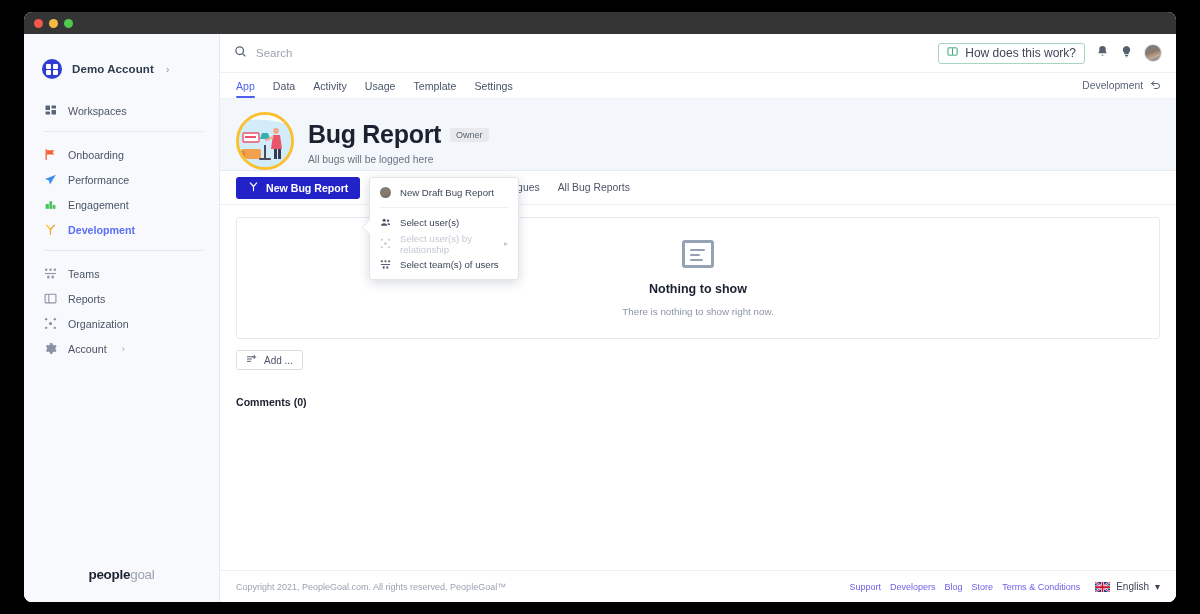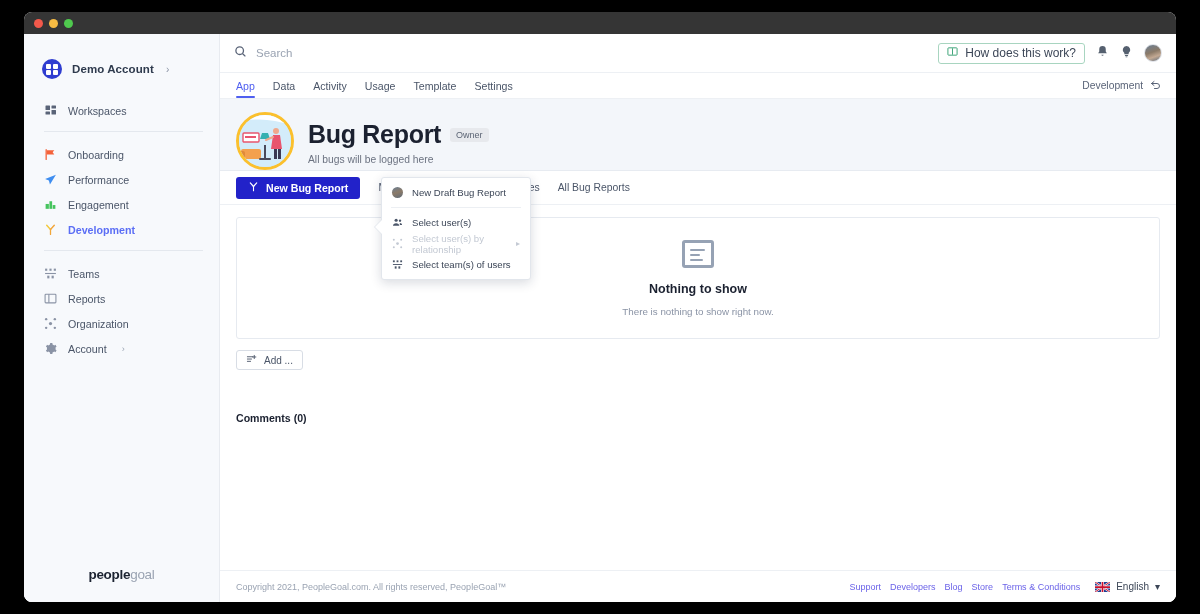--- a/index.html
+++ b/index.html
@@ -166,36 +166,36 @@
   .empty-icon i:nth-child(3){ top: 16px; width: 13px; }
   .empty-title { font-size: 12.5px; font-weight: 700; color: #1b2130; }
   .empty-sub { font-size: 9.8px; color: #8a93a5; margin-top: 10px; }
 
   .add-btn {
     margin-top: 11px; border: 1px solid #d8dde5; border-radius: 3px;
     background: #fff; height: 20px; padding: 0 9px; font-size: 10px;
     color: #4a5568; display: inline-flex; align-items: center; gap: 7px;
     font-family: inherit;
   }
-  .comments-title { margin-top: 42px; font-size: 10.6px; font-weight: 700; color:#1b2130; }
+  .comments-title { margin-top: 26px; font-size: 10.6px; font-weight: 700; color:#1b2130; }
 
   
   .footer {
     border-top: 1px solid #edf0f4; height: 32px; flex: 0 0 32px;
     display: flex; align-items: center; padding: 0 16px;
     font-size: 9px; color: #9aa3b2;
   }
   .footer-right { margin-left: auto; display: flex; align-items: center; gap: 9px; }
   .footer-link { color: #6b63e8; font-size: 9px; }
   .lang { display: flex; align-items: flex-end; gap: 6px; margin-left: 6px; font-size: 10px; color: #3c4657; }
   .flag { width: 15px; height: 10px; border-radius: 1px; position: relative; overflow: hidden; background:#1c3f94; }
 
   
   .dropdown {
-    position: absolute; left: 357px; top: 165px; width: 150px;
+    position: absolute; left: 345px; top: 165px; width: 150px;
     background: #fff; border: 1px solid #e2e6ec; border-radius: 3px;
     box-shadow: 0 3px 11px rgba(20,30,60,.16); z-index: 40; padding: 4px 0;
   }
   .dropdown::before {
     content:""; position: absolute; left: -7px; top: 42px;
     width: 0; height: 0; border-top: 7px solid transparent;
     border-bottom: 7px solid transparent; border-right: 7px solid #fff;
     filter: drop-shadow(-1px 0 0 #e2e6ec);
   }
   .dd-item {

